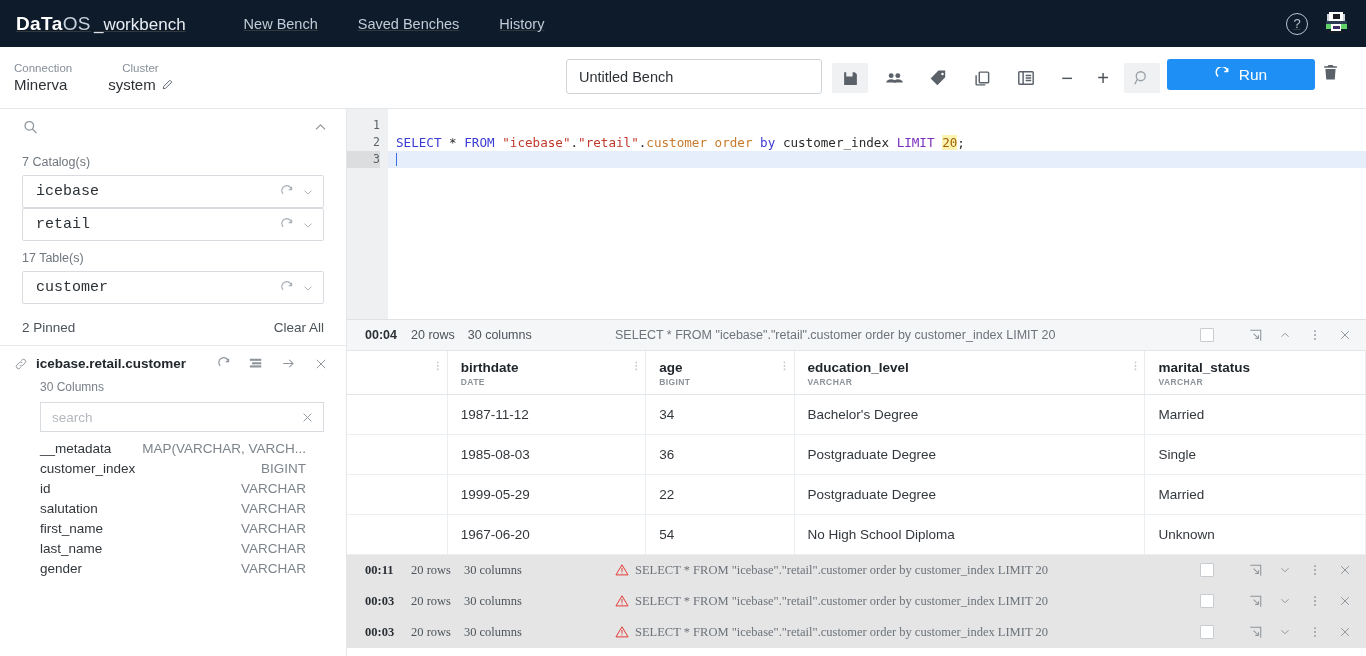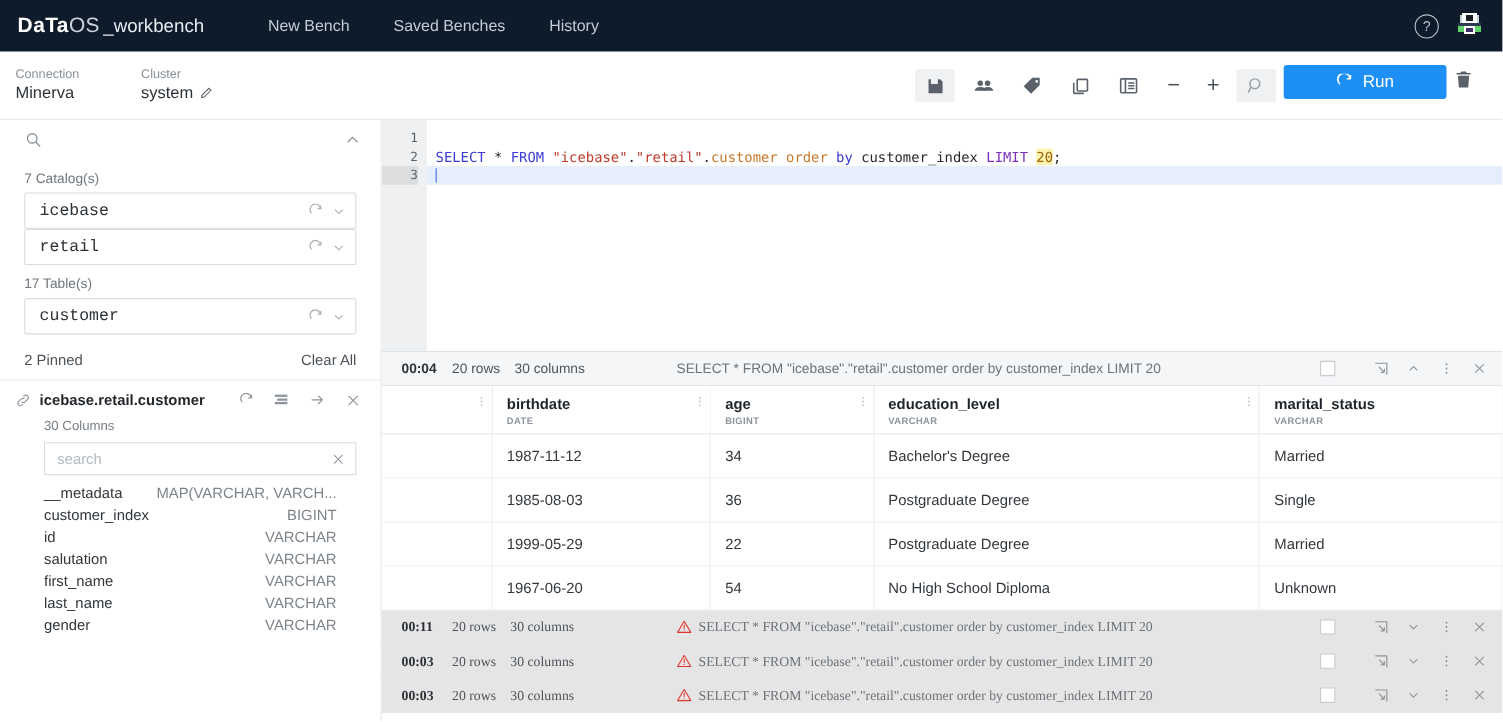--- a/index.html
+++ b/index.html
@@ -10,20 +10,21 @@
     overflow: hidden;
     color: #33383d;
   }
 
   
   .topnav {
     height: 47px; background: #0d1b2a;
     display: flex; align-items: center;
     padding: 0 16px;
     position: relative;
+    text-decoration: underline;
   }
   .logo { display: flex; align-items: baseline; margin-right: 38px; }
   .logo-data {
     color: #ffffff; font-weight: bold; font-size: 19px;
     letter-spacing: .4px;
   }
   .logo-os {
     color: #c9d2dc; font-size: 19px; letter-spacing: .4px;
     font-weight: 400;
   }
@@ -49,21 +50,21 @@
     display: block;
   }
 
   
   .toolbar {
     height: 62px; background: #ffffff;
     border-bottom: 1px solid #e4e7ea;
     display: flex; align-items: center; padding: 0 14px;
     position: relative;
   }
-  .conn-block { display: flex; gap: 56px; }
+  .conn-block { display: flex; gap: 36px; text-align: center; }
   .conn-item { display: flex; flex-direction: column; gap: 2px; }
   .conn-label { font-size: 11.5px; color: #878f98; }
   .conn-value { font-size: 15px; color: #2c3136; display: flex; align-items: center; gap: 6px;}
   .pencil { font-size: 11px; color: #6a7179; }
 
   .bench-input {
     position: absolute; left: 566px; top: 12px;
     width: 256px; height: 35px;
     border: 1px solid #cfd4d9; border-radius: 3px;
     font-size: 14.5px; color: #2c3136; padding: 0 12px;
@@ -281,20 +282,21 @@
       <span class="conn-label">Cluster</span>
       <span class="conn-value">
         <span>system</span>
         <svg class="pencil" width="11" height="11" viewBox="0 0 16 16" fill="none" stroke="#5a6169" stroke-width="1.4">
           <path d="M11.5 1.8l2.7 2.7L5.2 13.5 1.8 14.2l.7-3.4z"></path>
         </svg>
       </span>
     </div>
   </div>
 
+  <input class="bench-input" value="Untitled Bench" style="">
 
   <div class="tb-icons">
     <div class="tb-btn hov">
       <svg width="17" height="17" viewBox="0 0 16 16" fill="#5a6169">
           <path d="M2 2h10l2 2v10H2V2zm2 0v4h6V2H4zm1 7h6v5H5V9z"></path>
         </svg>
     </div>
     <div class="tb-btn">
       <svg width="19" height="19" viewBox="0 0 20 20" fill="#5a6169">
           <circle cx="6.5" cy="7" r="2.6"></circle>

